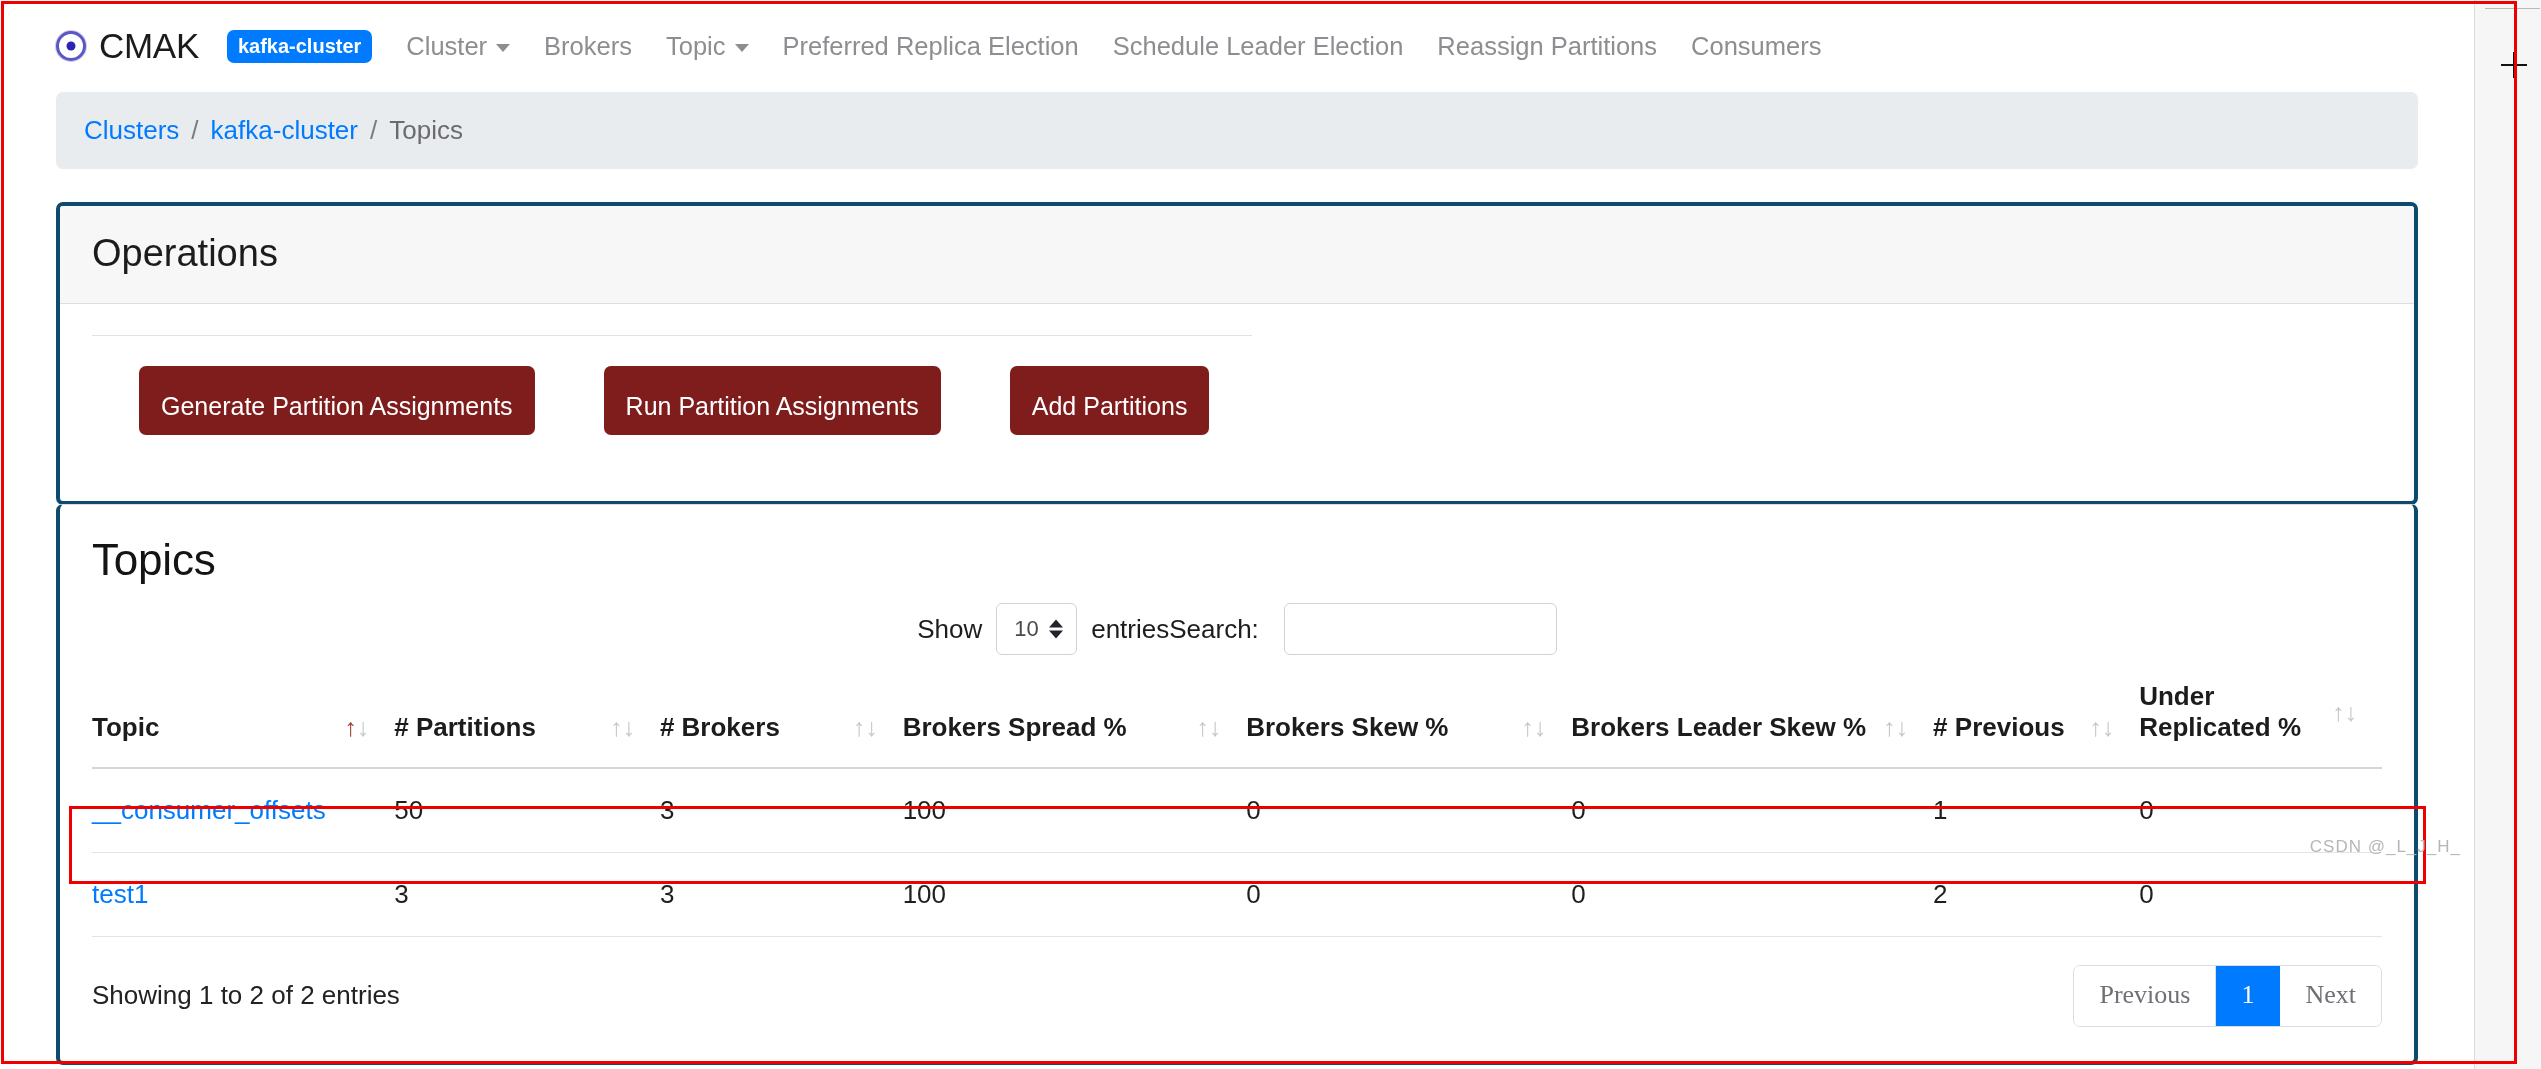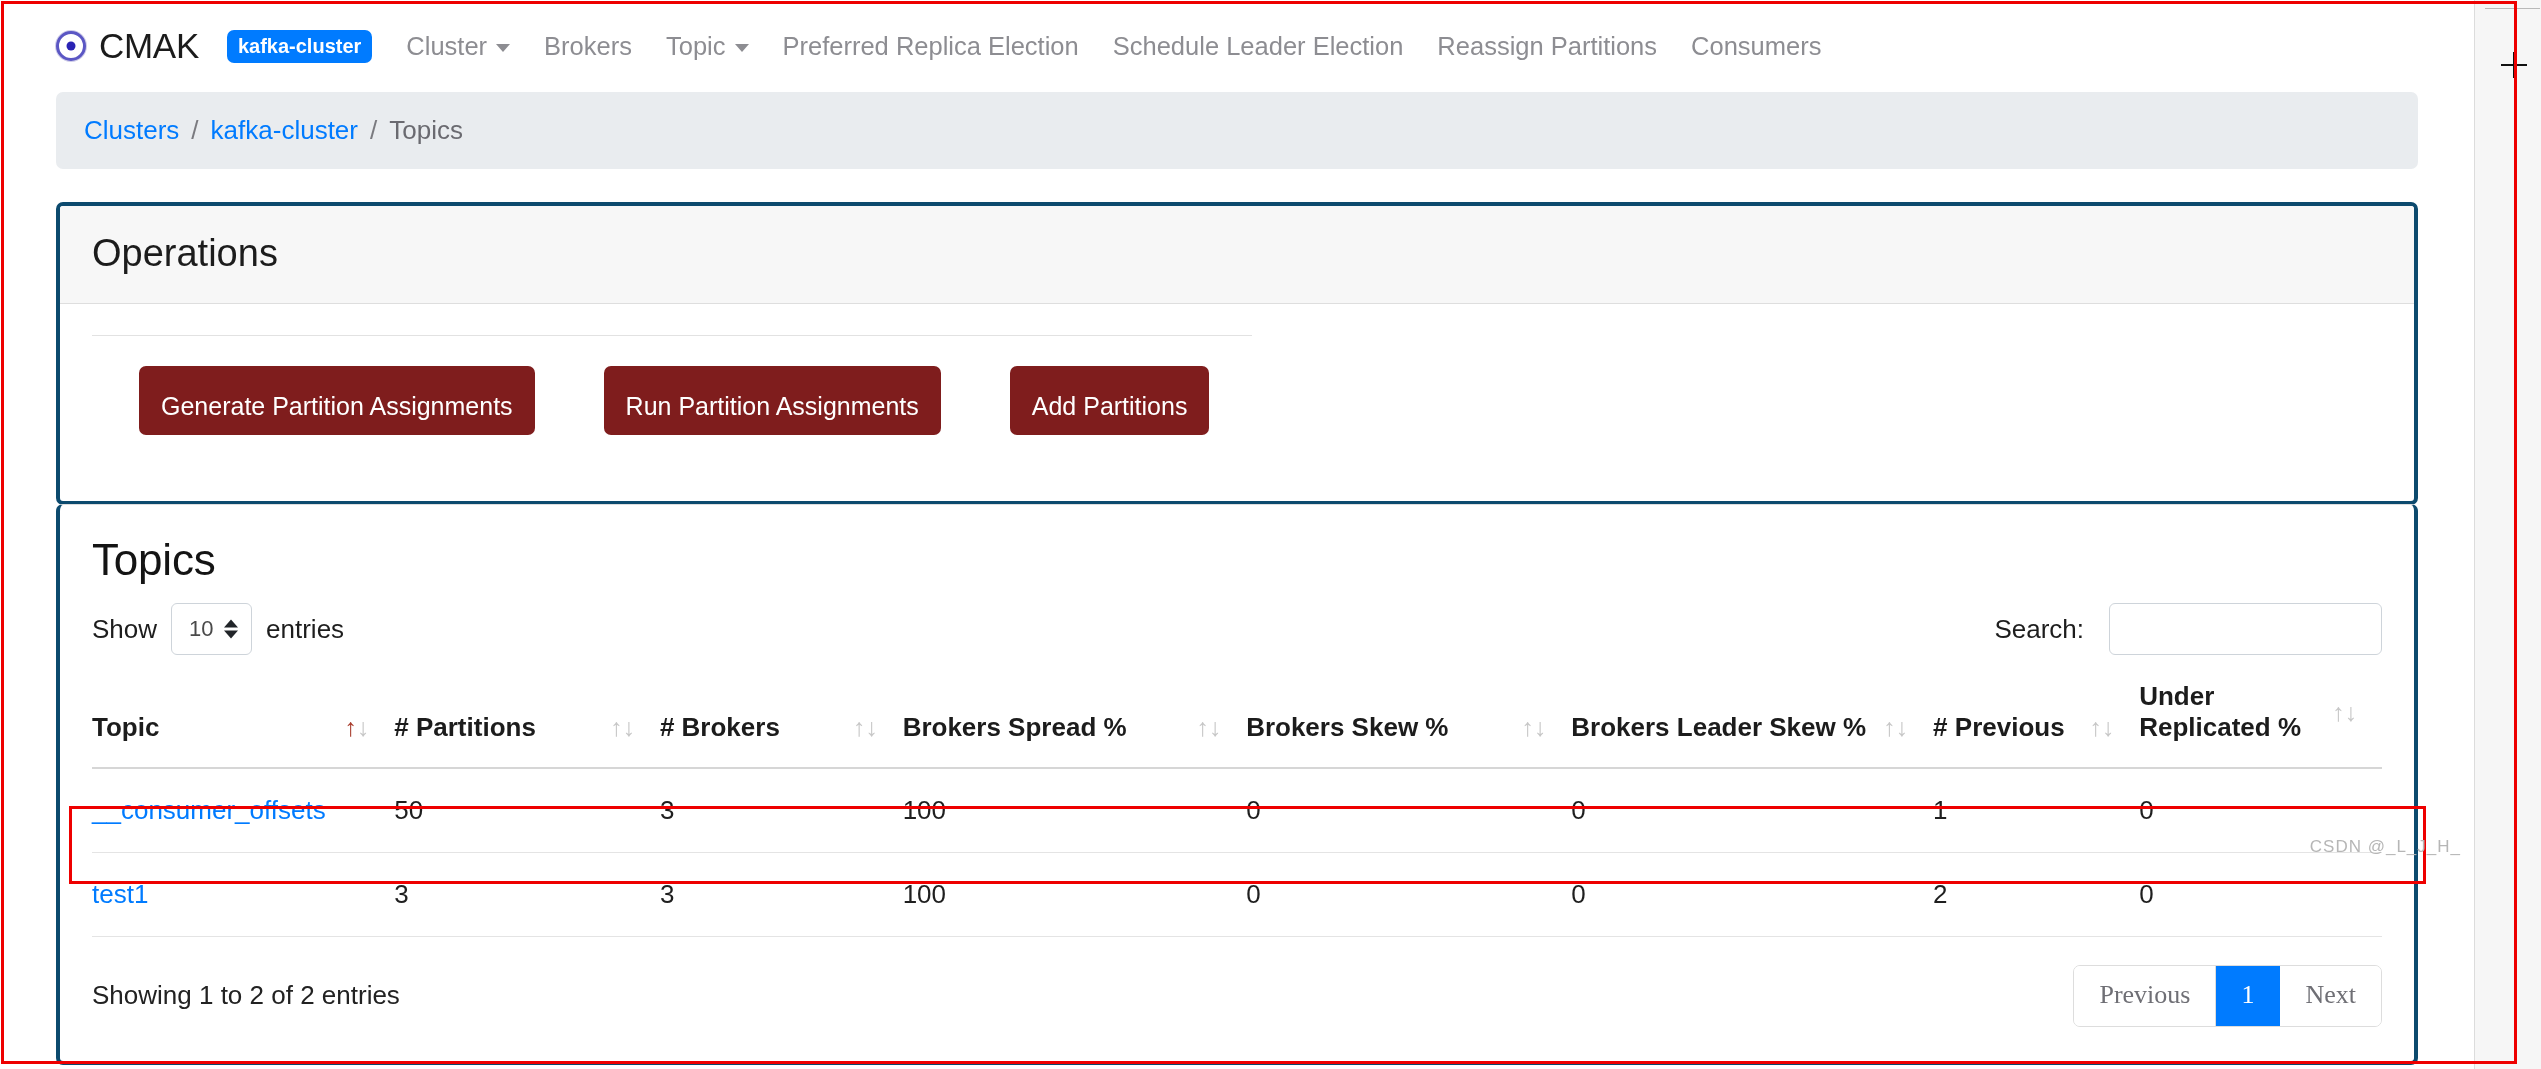--- a/index.html
+++ b/index.html
@@ -203,21 +203,21 @@
     font-size: 44px;
     font-weight: 400;
     color: #141414;
     margin: 0 0 18px;
     letter-spacing: -0.2px;
   }
 
   .dt-top {
     display: flex;
     align-items: center;
-    justify-content: space-between;
+    justify-content: center;
     margin-bottom: 26px;
   }
   .dt-length {
     display: flex;
     align-items: center;
     gap: 14px;
     font-size: 26px;
     color: #1d1d1d;
   }
   .dt-select {

